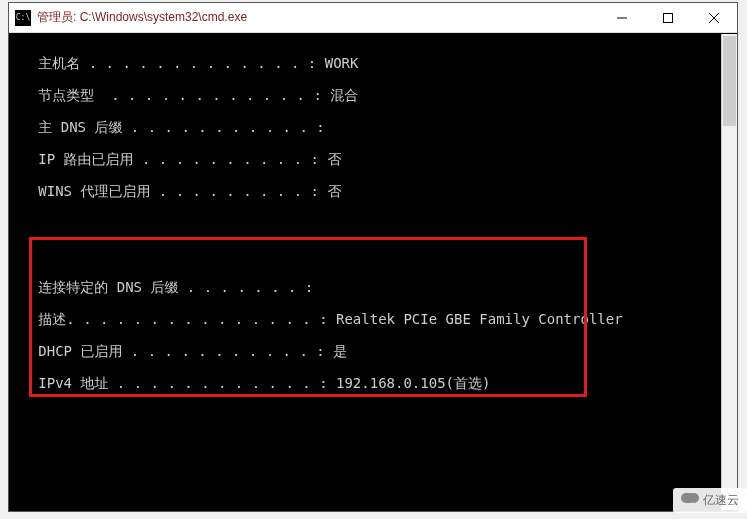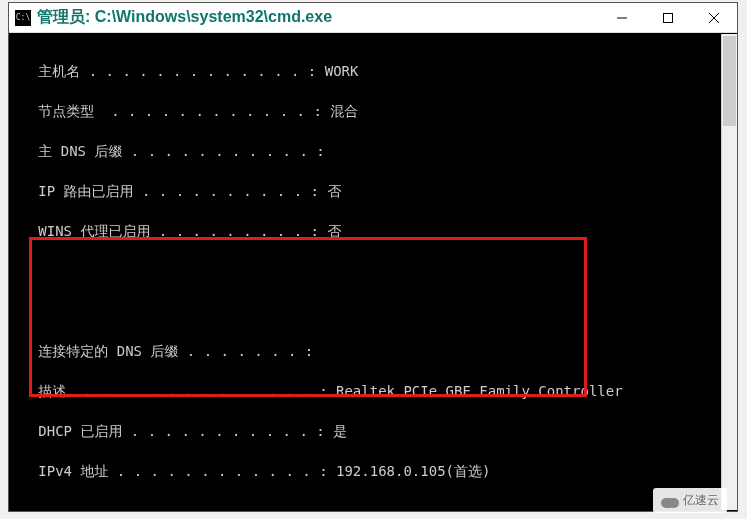--- a/index.html
+++ b/index.html
@@ -37,24 +37,23 @@
     background: #000;
     margin-right: 6px;
     display: inline-flex;
     align-items: center;
     justify-content: center;
     font-size: 8px;
     color: #ccc;
     font-family: Consolas, monospace;
   }
   .title-text {
-    color: #0f766e;
-    font-size: 16px;
+    color: #7f1d1d;
+    font-size: 12px;
     flex: 1;
-    font-weight: bold;
   }
   .win-controls {
     display: flex;
     height: 100%;
   }
   .win-btn {
     width: 46px;
     height: 30px;
     display: flex;
     align-items: center;
@@ -69,21 +68,21 @@
     background: #000;
     color: #ccc;
     font-family: "NSimSun", "SimSun", Consolas, monospace;
     font-size: 14px;
     line-height: 16px;
     padding: 6px 0 0 4px;
     position: relative;
     overflow: hidden;
     white-space: pre;
   }
-  .row { height: 16px; margin-top: 8px; }
+  .row { height: 16px; }
   .highlight-box {
     position: absolute;
     border: 3px solid #e21b1b;
     left: 20px;
     top: 204px;
     width: 558px;
     height: 160px;
     pointer-events: none;
   }
   .scrollbar {
@@ -98,29 +97,29 @@
   .scrollbar-thumb {
     position: absolute;
     left: 1px;
     right: 1px;
     top: 2px;
     height: 90px;
     background: #cdcdcd;
   }
   .watermark {
     position: absolute;
-    right: 20px;
+    right: 0;
     bottom: 6px;
     background: rgba(255,255,255,0.9);
     padding: 4px 8px;
     border-radius: 3px;
     font-size: 12px;
     color: #666;
     display: flex;
-    align-items: flex-end;
+    align-items: flex-start;
     gap: 4px;
   }
   .watermark-icon {
     display: inline-block;
     width: 18px;
     height: 12px;
     position: relative;
   }
   .watermark-icon::before {
     content: "";

